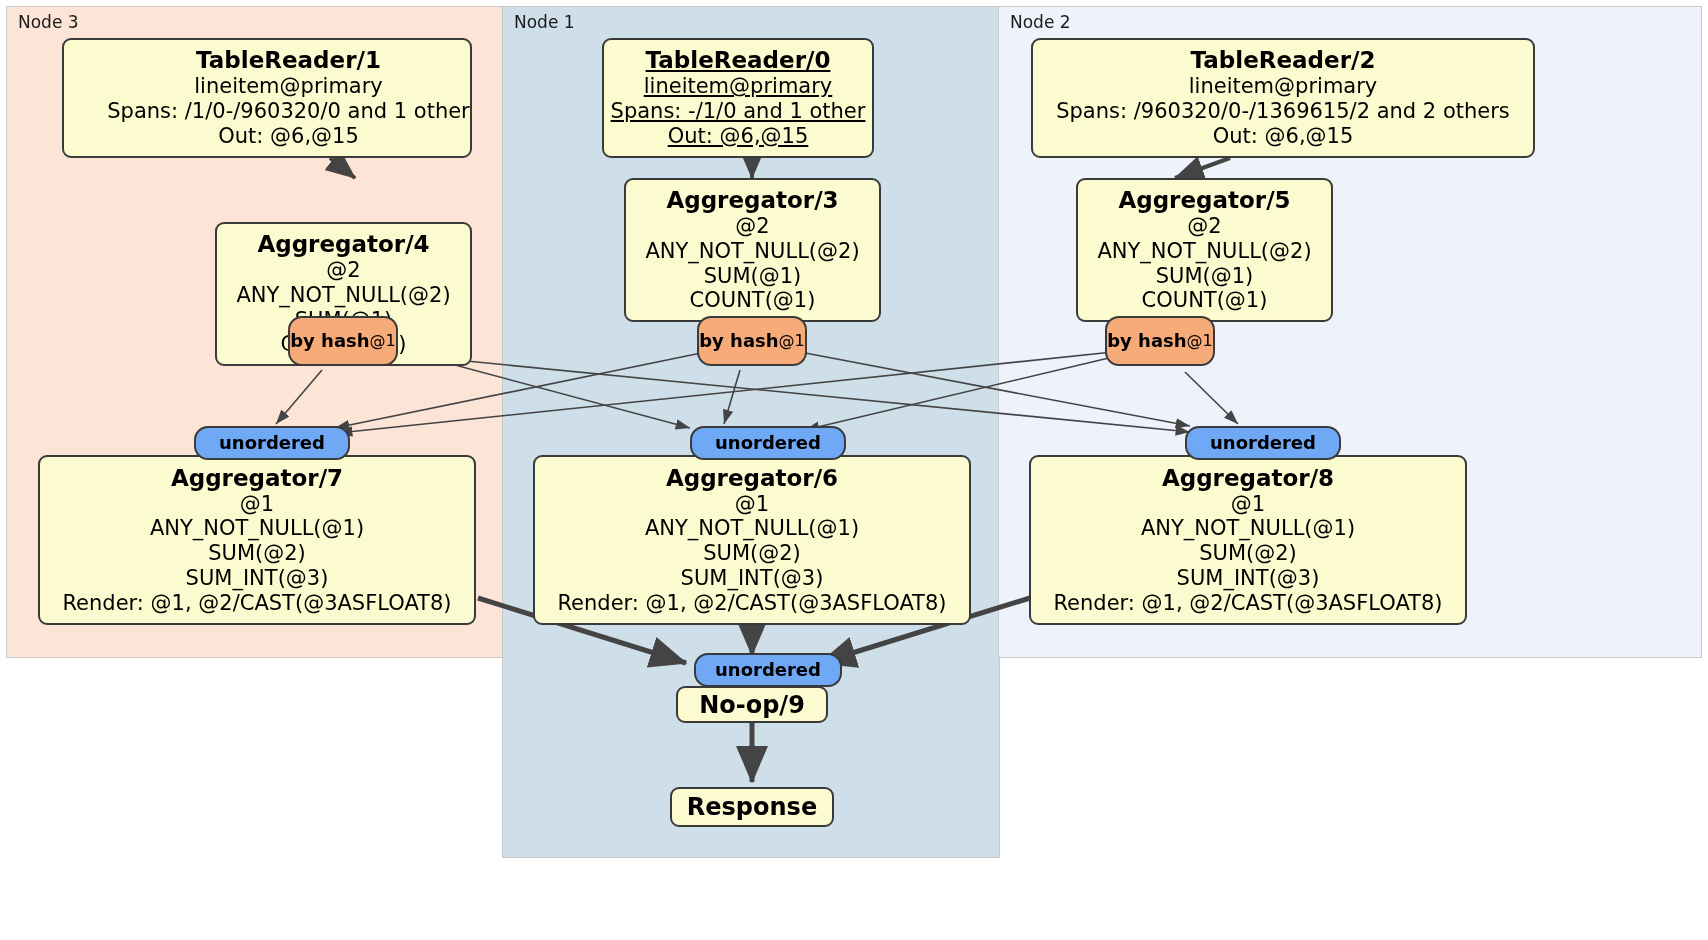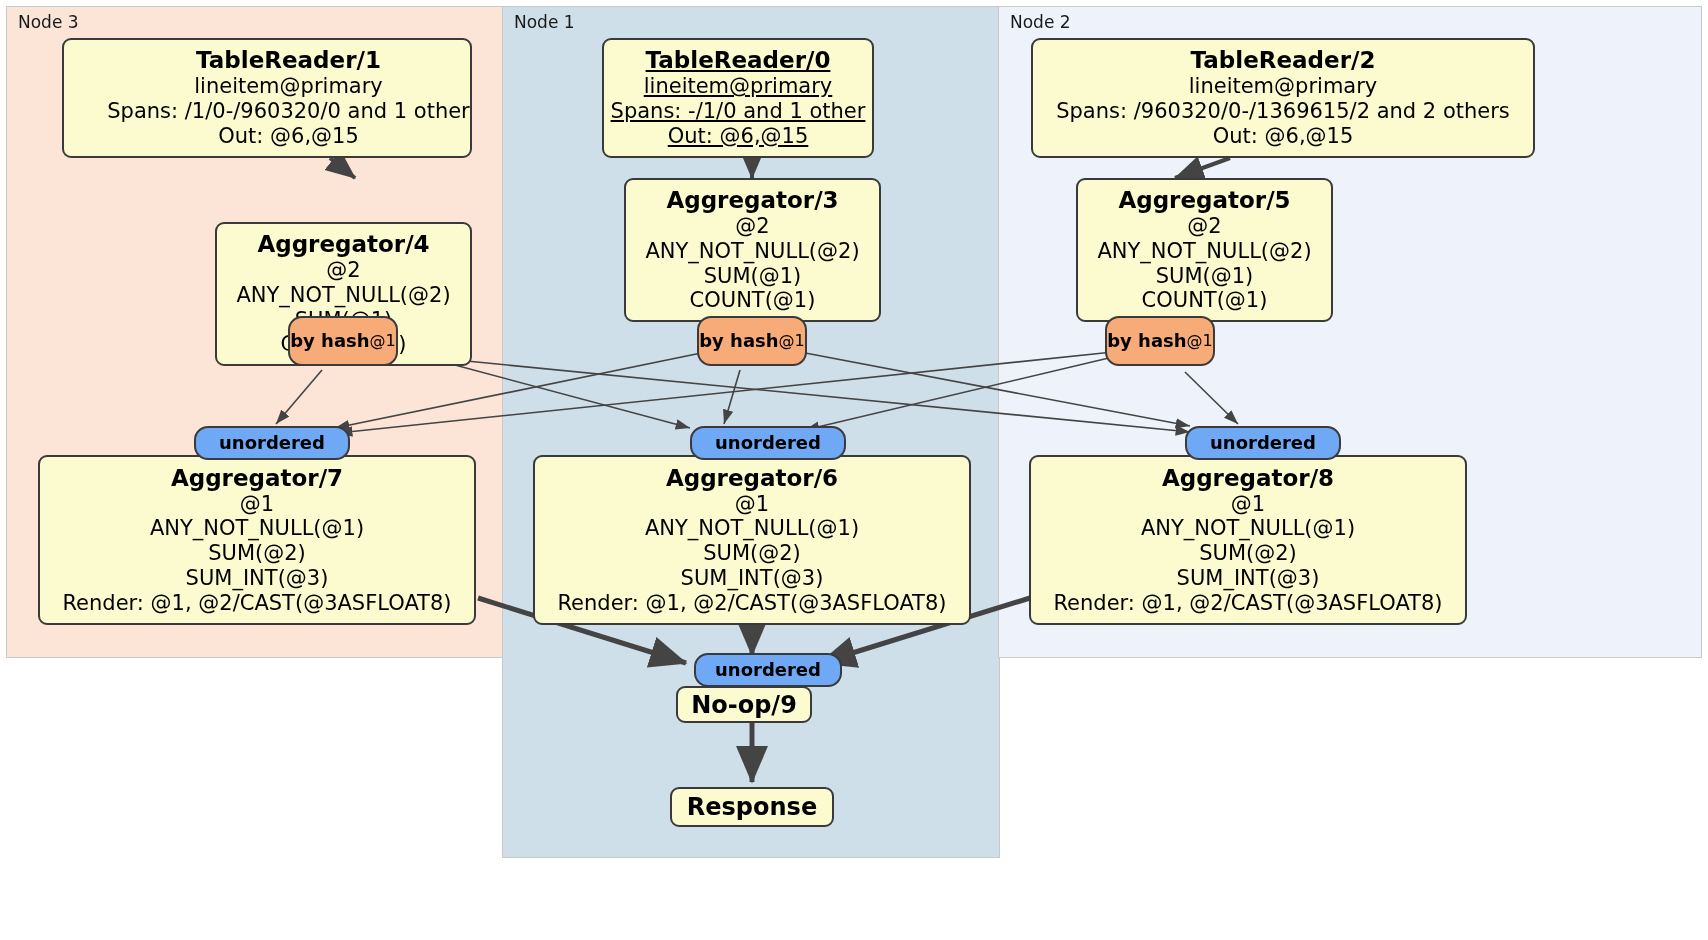--- a/index.html
+++ b/index.html
@@ -197,21 +197,21 @@
   </div>
 
   <div class="badge unord" style="left:1169px;top:426px;width:156px;height:34px;">
     <div class="b1">unordered</div>
   </div>
 
   <div class="badge unord" style="left:678px;top:653px;width:148px;height:34px;">
     <div class="b1">unordered</div>
   </div>
 
-  <div class="simplebox" style="left:676px;top:686px;width:136px;height:37px;">
+  <div class="simplebox" style="left:676px;top:686px;width:152px;height:37px;">
     <span>No-op/9</span>
   </div>
 
   <div class="simplebox" style="left:670px;top:787px;width:164px;height:40px;">
     <span>Response</span>
   </div>
 
 </div>
 
 </body></html>

